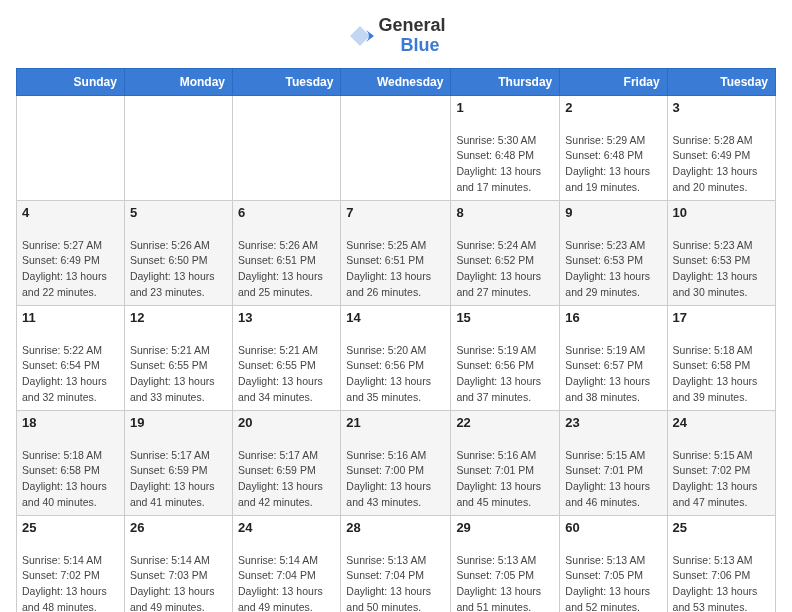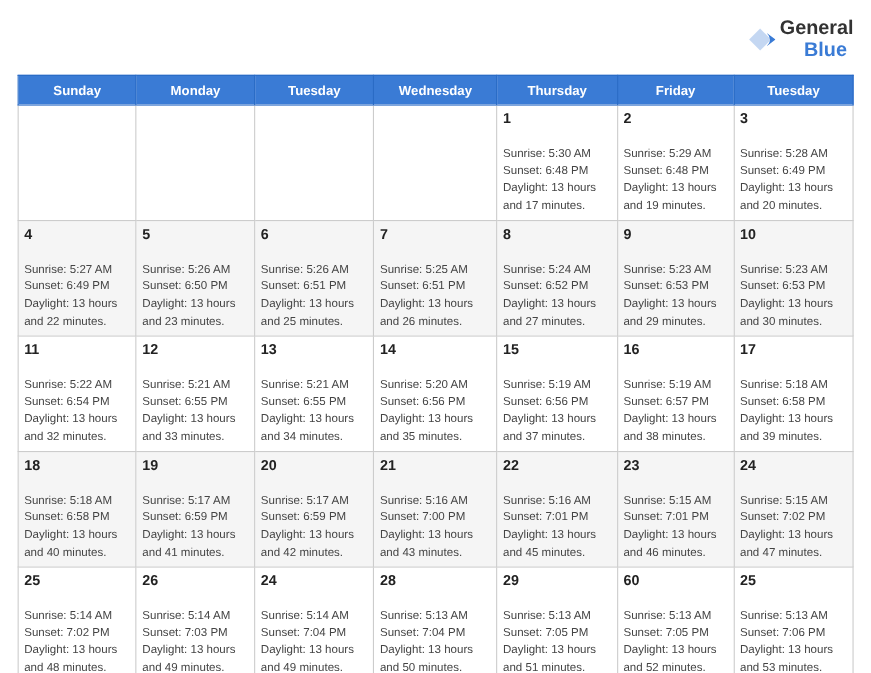--- a/index.html
+++ b/index.html
@@ -5,21 +5,21 @@
     * { box-sizing: border-box; margin: 0; padding: 0; }
     body {
       font-family: Arial, sans-serif;
       background: #fff;
       width: 792px;
       min-height: 612px;
       padding: 16px;
     }
     .header {
       display: flex;
-      justify-content: flex-end;
+      justify-content: center;
       align-items: flex-start;
       margin-bottom: 12px;
     }
     .logo {
       display: flex;
       align-items: center;
     }
     .logo-text {
       display: flex;
       flex-direction: column;
@@ -54,22 +54,22 @@
       color: #555;
     }
     .calendar {
       width: 100%;
       border-collapse: collapse;
       font-size: 11px;
     }
     .calendar thead tr th {
       background-color: #3a7bd5;
       color: white;
-      text-align: center;
-      padding: 6px 20px;
+      text-align: right;
+      padding: 6px 7px;
       font-size: 12px;
       font-weight: bold;
       border: 1px solid #2a6bc5;
     }
     .calendar tbody tr td {
       vertical-align: top;
       border: 1px solid #ccc;
       padding: 4px 5px;
       width: 113px;
       min-height: 80px;

